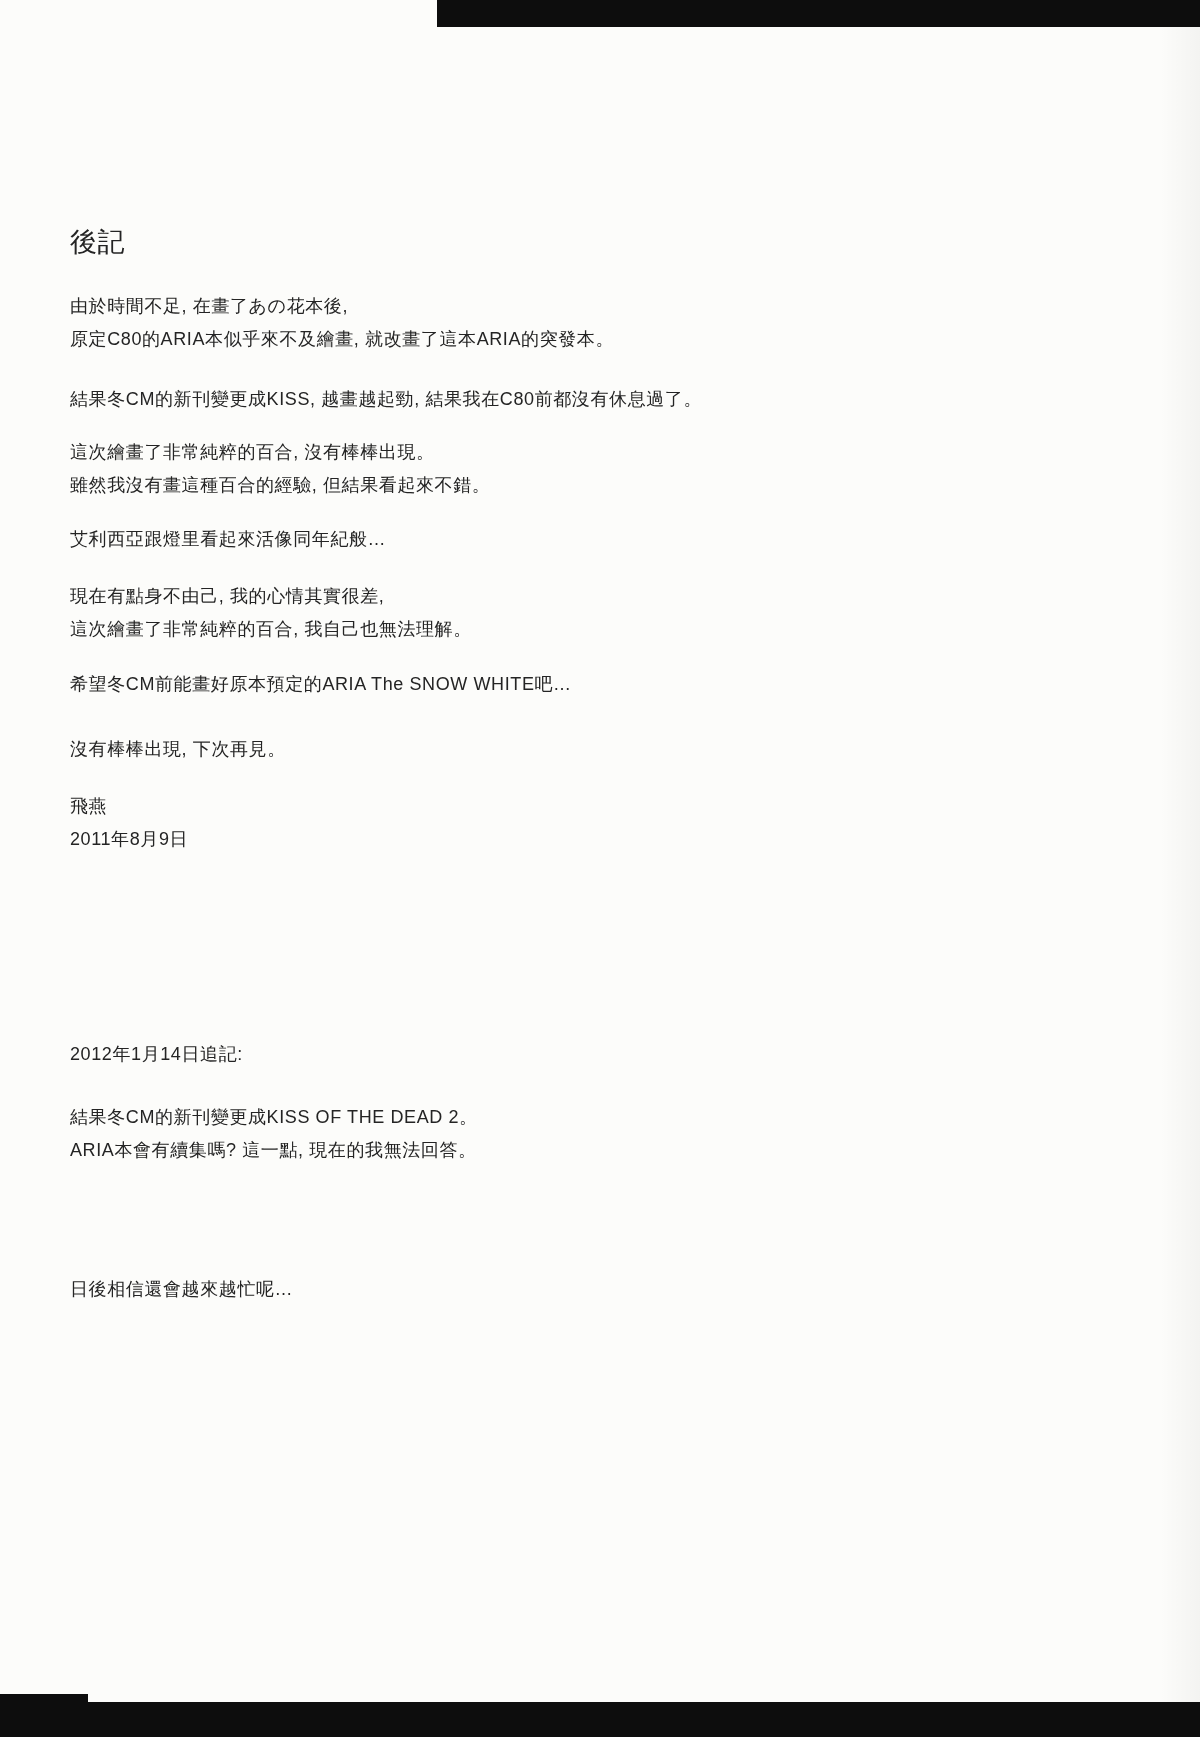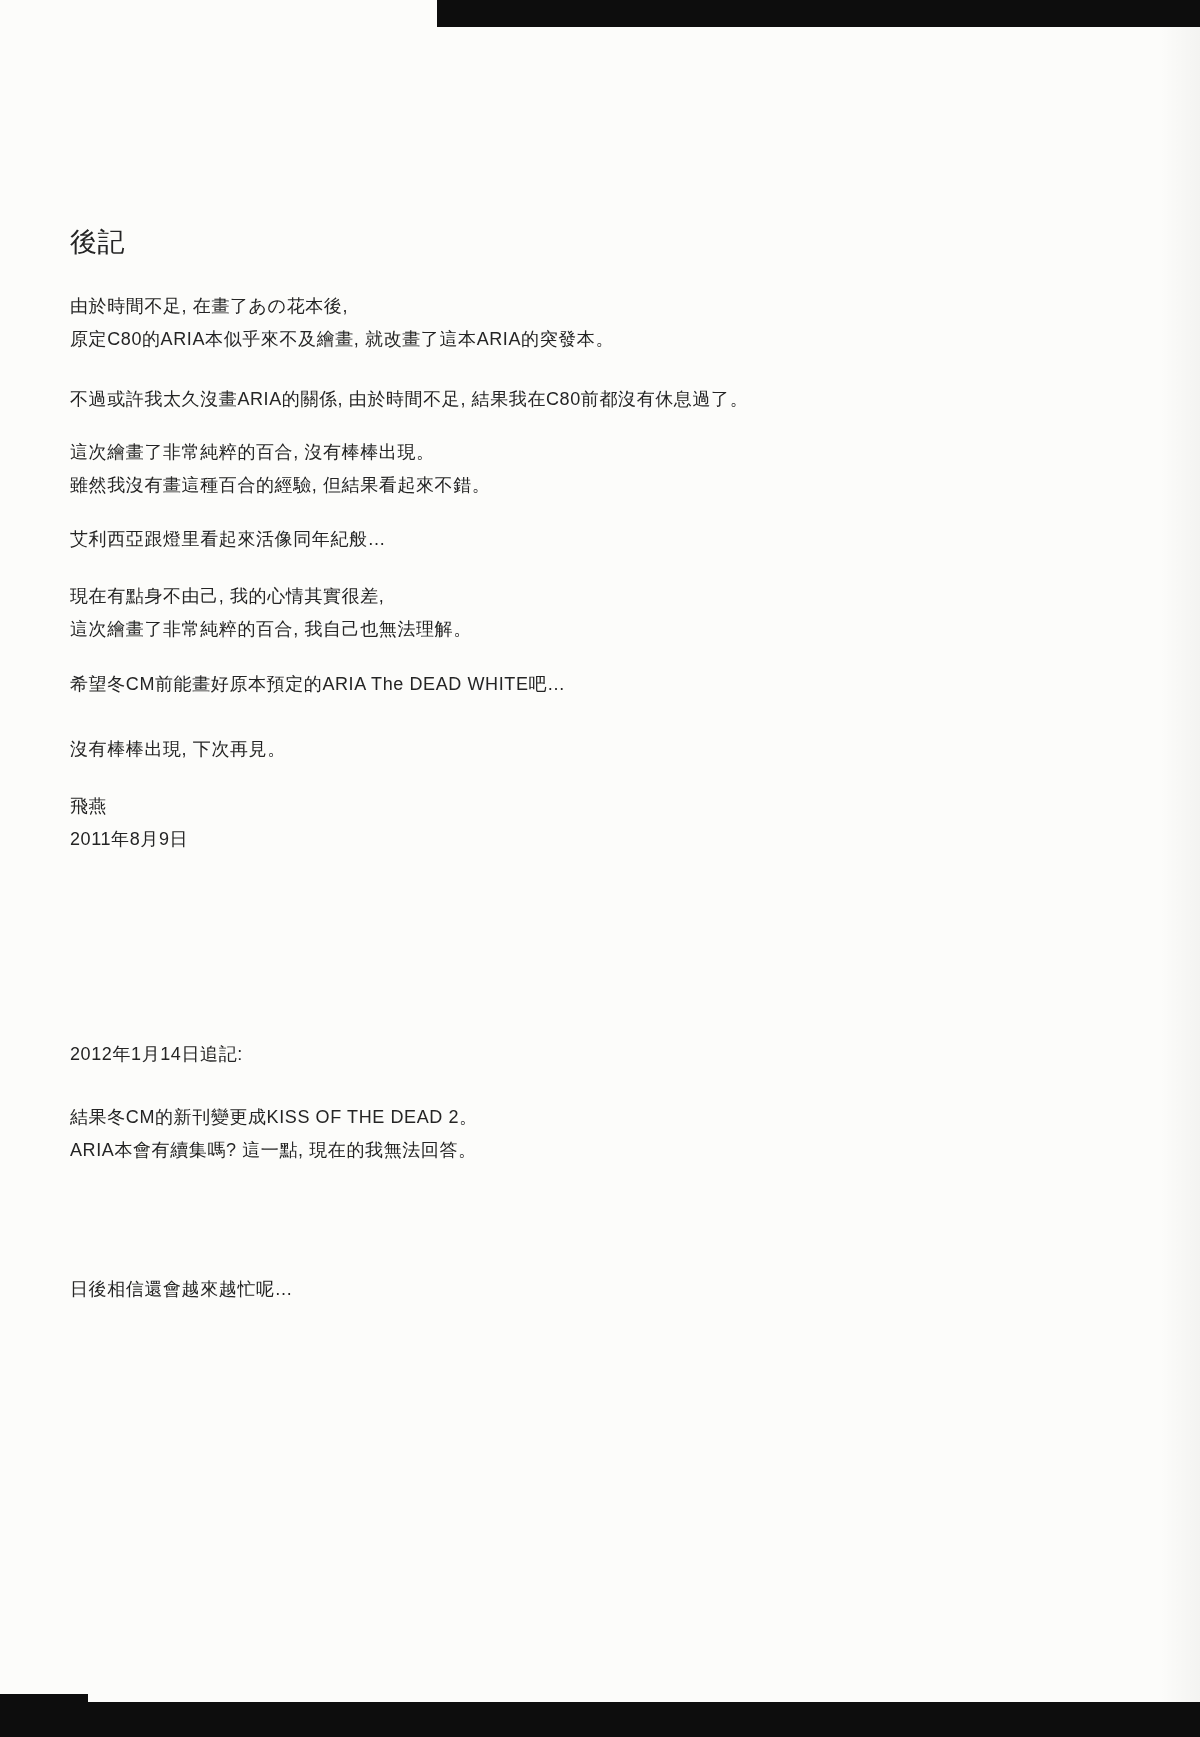--- a/index.html
+++ b/index.html
@@ -51,39 +51,39 @@
   <div class="block" style="top:226px">
     <div class="line title-line">後記</div>
   </div>
 
   <div class="block" style="top:290px">
     <div class="line">由於時間不足, 在畫了あの花本後,</div>
     <div class="line">原定C80的ARIA本似乎來不及繪畫, 就改畫了這本ARIA的突發本。</div>
   </div>
 
   <div class="block" style="top:383px">
-    <div class="line">不過或許我太久沒畫ARIA的關係, 由於時間不足, 結果我在C80前都沒有休息過了。</div>
+    <div class="line">結果冬CM的新刊變更成KISS, 越畫越起勁, 結果我在C80前都沒有休息過了。</div>
   </div>
 
   <div class="block" style="top:436px">
     <div class="line">這次繪畫了非常純粹的百合, 沒有棒棒出現。</div>
     <div class="line">雖然我沒有畫這種百合的經驗, 但結果看起來不錯。</div>
   </div>
 
   <div class="block" style="top:523px">
     <div class="line">艾利西亞跟燈里看起來活像同年紀般…</div>
   </div>
 
   <div class="block" style="top:580px">
     <div class="line">現在有點身不由己, 我的心情其實很差,</div>
     <div class="line">這次繪畫了非常純粹的百合, 我自己也無法理解。</div>
   </div>
 
   <div class="block" style="top:668px">
-    <div class="line">希望冬CM前能畫好原本預定的ARIA The DEAD WHITE吧…</div>
+    <div class="line">希望冬CM前能畫好原本預定的ARIA The SNOW WHITE吧…</div>
   </div>
 
   <div class="block" style="top:733px">
     <div class="line">沒有棒棒出現, 下次再見。</div>
   </div>
 
   <div class="block" style="top:790px">
     <div class="line">飛燕</div>
     <div class="line">2011年8月9日</div>
   </div>

